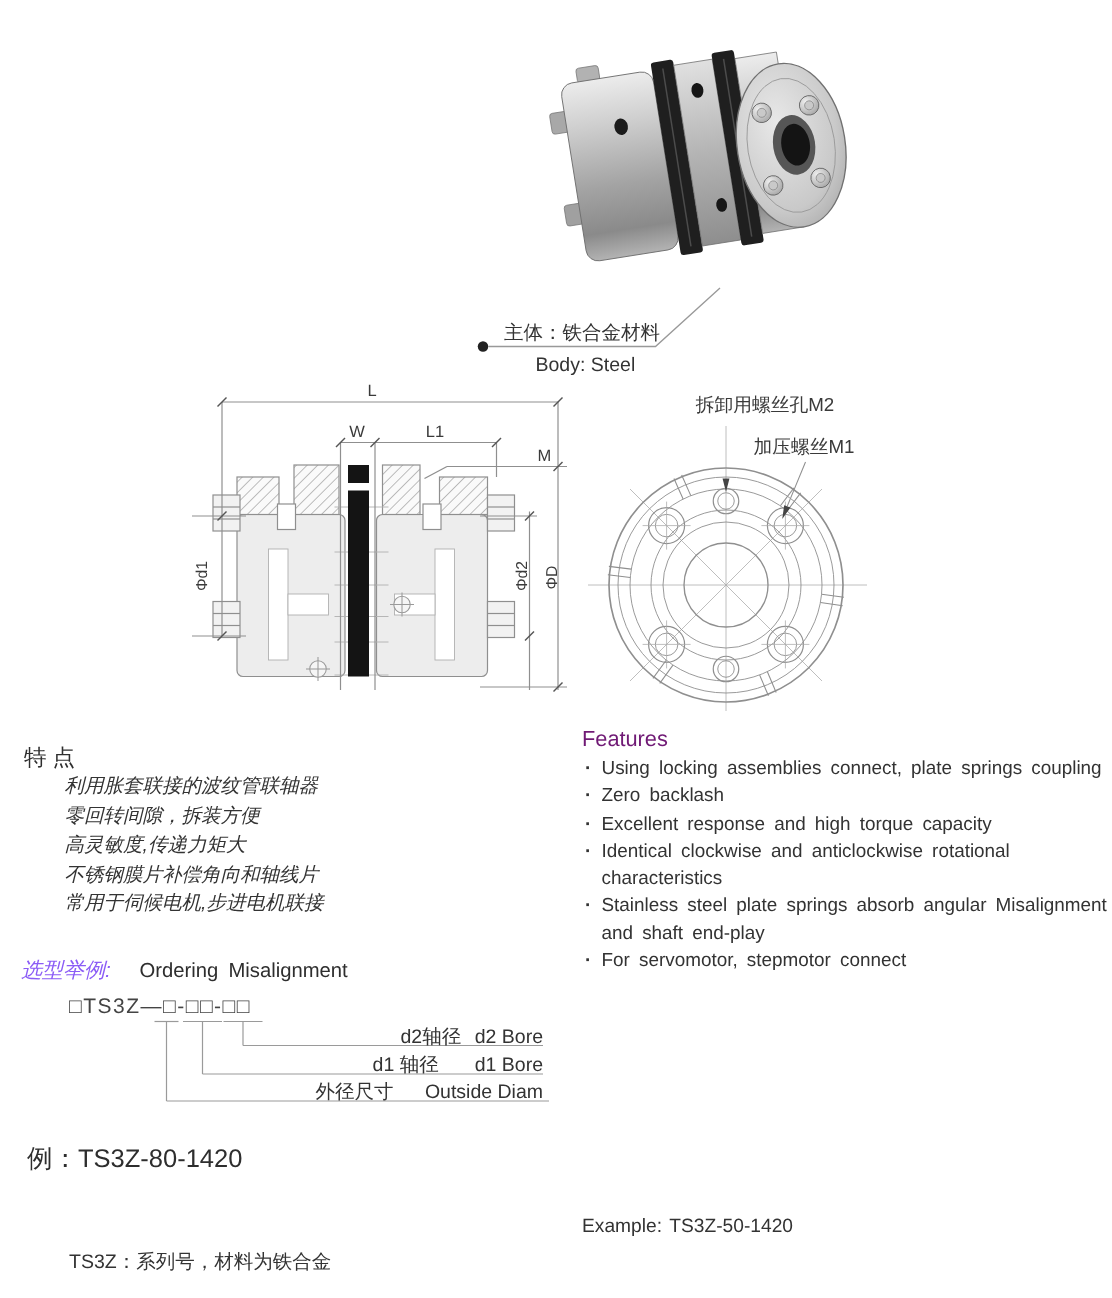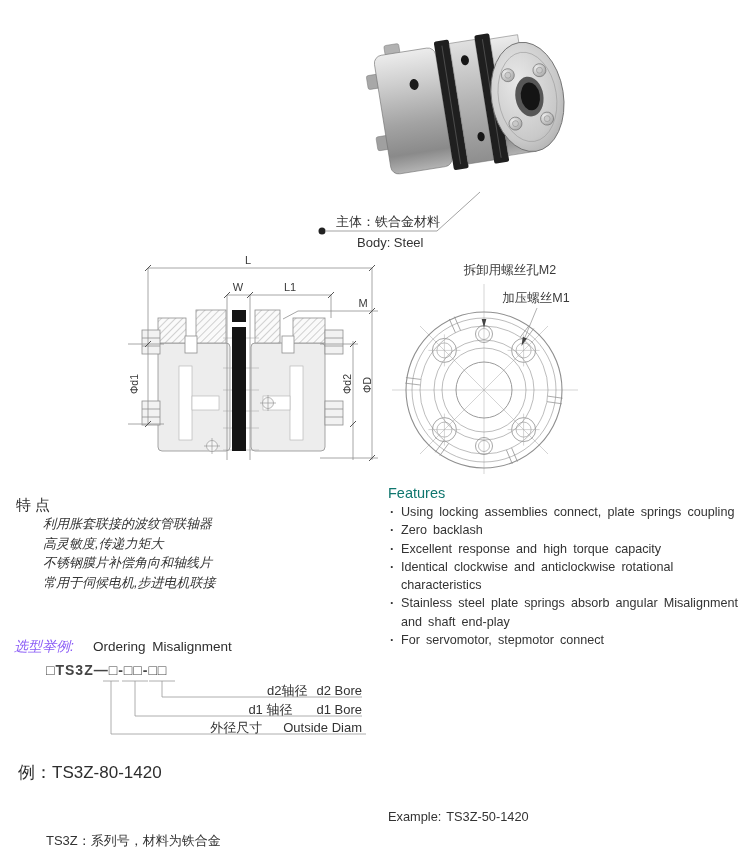--- a/index.html
+++ b/index.html
@@ -1,28 +1,28 @@
 <!DOCTYPE html>
 <html><head>
 <meta charset="utf-8">
 <style>
   html,body{margin:0;padding:0;background:#fff;}
   .page{position:relative;width:741px;height:865px;background:#ffffff;overflow:hidden;
         font-family:"Liberation Sans","DejaVu Sans",sans-serif;color:#333;padding-left:24px;}
   .lbl{position:absolute;font-size:13px;color:#333;white-space:pre;}
   .ft-title-cn{position:absolute;left:16px;top:496px;font-size:15px;letter-spacing:4px;color:#2e2e2e;}
   .ft-items-cn{position:absolute;left:43px;top:514px;font-size:13px;line-height:19.6px;color:#333;font-style:italic;}
-  .ft-title-en{position:absolute;left:388px;top:485px;font-size:14.5px;color:#0f766e;word-spacing:2px;}
+  .ft-title-en{position:absolute;left:388px;top:485px;font-size:14.5px;color:#701a75;word-spacing:2px;}
   .ft-items-en{position:absolute;left:388px;top:503px;width:352px;font-size:12.6px;
                line-height:18.3px;color:#333;word-spacing:2.6px;}
   .ft-items-en .item{padding-left:13px;position:relative;}
   .ft-items-en .item:before{content:"\00B7";position:absolute;left:2px;font-weight:bold;}
   .ord-title-cn{position:absolute;left:14px;top:638px;font-size:14px;color:#8b5cf6;font-style:italic;}
   .ord-title-en{position:absolute;left:93px;top:639px;font-size:13.5px;color:#2e2e2e;word-spacing:3px;}
-  .ord-code{position:absolute;left:46px;top:662px;font-size:14px;letter-spacing:1px;color:#444;white-space:pre;font-weight:bold;}
+  .ord-code{position:absolute;left:46px;top:662px;font-size:14px;letter-spacing:1px;color:#444;white-space:pre;}
   .legend-row{position:absolute;left:150px;width:212px;text-align:right;font-size:13px;color:#333;white-space:pre;}
   .ex-title{position:absolute;left:18px;top:761px;font-size:17px;color:#2e2e2e;white-space:pre;}
   .ex-lines-cn{position:absolute;left:46px;top:788px;font-size:13px;line-height:21px;color:#333;white-space:pre;}
   .ex-lines-en{position:absolute;left:388px;top:765px;font-size:12.8px;line-height:20.8px;
                color:#333;word-spacing:1.5px;white-space:pre;}
   svg{position:absolute;overflow:visible;}
   svg text{font-family:"Liberation Sans","DejaVu Sans",sans-serif;fill:#3a3a3a;}
 </style>
 </head>
 <body>
@@ -275,20 +275,21 @@
     <line x1="151" y1="50" x2="138.8" y2="79.6" stroke="#8f8f8f" stroke-width="0.7"></line>
     <polygon points="135.5,88 140.9,80.4 136.8,78.8" fill="#444"></polygon>
 
     <text x="124" y="16" font-size="12.5" text-anchor="middle">拆卸用螺丝孔M2</text>
     <text x="150" y="44" font-size="12.5" text-anchor="middle">加压螺丝M1</text>
   </svg>
 
   <div class="ft-title-cn">特点</div>
   <div class="ft-items-cn">
     <div>利用胀套联接的波纹管联轴器</div>
+    <div>零回转间隙，拆装方便</div>
     <div>高灵敏度,传递力矩大</div>
     <div>不锈钢膜片补偿角向和轴线片</div>
     <div>常用于伺候电机,步进电机联接</div>
   </div>
 
   <div class="ft-title-en">Features</div>
   <div class="ft-items-en">
     <div class="item">Using locking assemblies connect, plate springs coupling</div>
     <div class="item">Zero backlash</div>
     <div class="item">Excellent response and high torque capacity</div>

